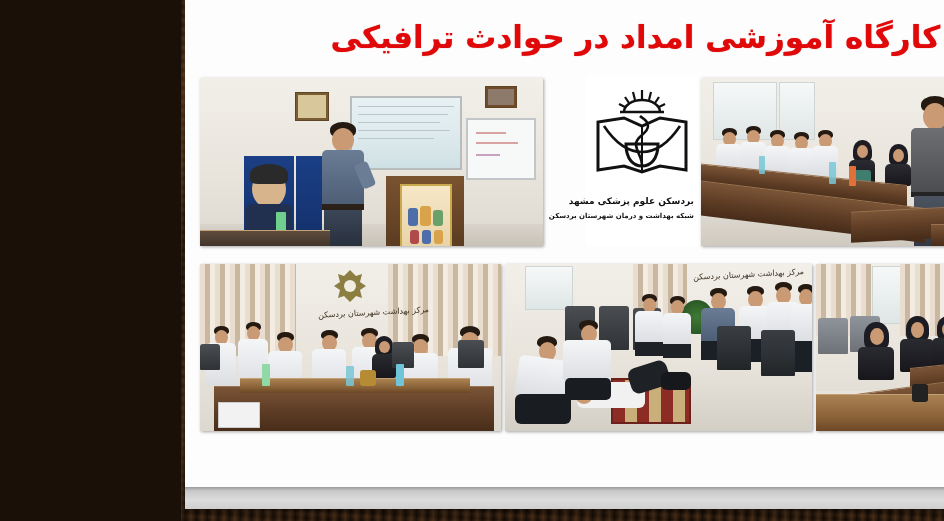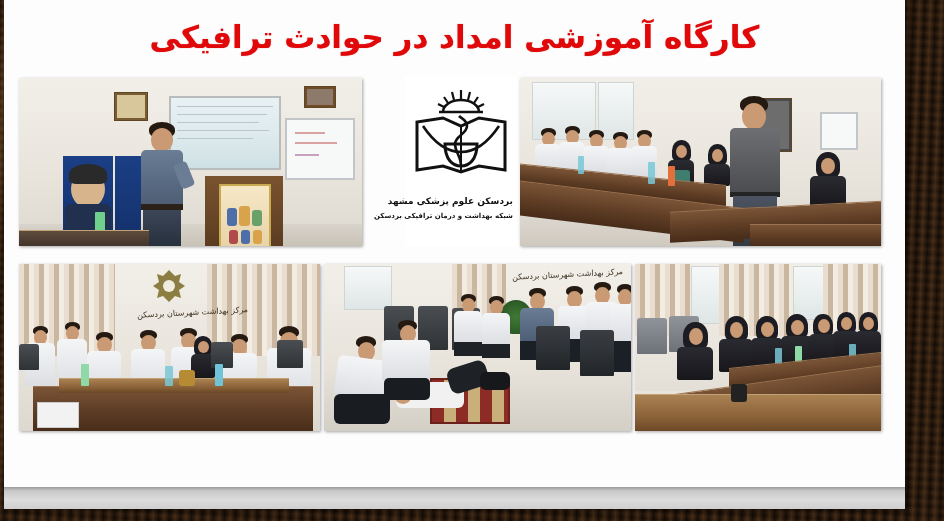--- a/index.html
+++ b/index.html
@@ -11,21 +11,21 @@
   body {
     width: 944px;
     height: 521px;
     overflow: hidden;
     font-family: "DejaVu Sans", "Liberation Sans", sans-serif;
   }
 
   
   .page {
     position: relative;
-    width: 944px;
+    width: 763px;
     height: 521px;
     background-color: #3a2414;
     background-image:
       repeating-linear-gradient(92deg, rgba(0,0,0,0.45) 0px, rgba(0,0,0,0.0) 3px, rgba(120,80,45,0.30) 6px, rgba(0,0,0,0.35) 11px),
       repeating-linear-gradient(3deg, rgba(0,0,0,0.35) 0px, rgba(90,60,35,0.15) 5px, rgba(0,0,0,0.30) 9px),
       radial-gradient(ellipse at 20% 30%, #5a3a20 0%, #2e1c0e 60%),
       radial-gradient(ellipse at 80% 70%, #4a2e18 0%, #241408 70%);
     overflow: hidden;
   }
 
@@ -256,21 +256,21 @@
               <path d="M52 40 L52 86" stroke-width="2"></path>
 
               <path d="M14 40 C26 58 38 66 52 66 C66 66 78 58 90 40" stroke-width="2.6"></path>
 
               <path d="M36 58 L68 58 C68 74 60 80 52 80 C44 80 36 74 36 58 Z" stroke-width="3"></path>
 
               <path d="M52 80 C52 70 46 66 46 58 C46 50 58 48 58 40 C58 34 52 32 50 30" stroke-width="2.6"></path>
             </g>
           </svg>
           <div class="logo-txt1">بردسکن علوم پزشکی مشهد</div>
-          <div class="logo-txt2">شبکه بهداشت و درمان ترافیکی بردسکن</div>
+          <div class="logo-txt2">شبکه بهداشت و درمان شهرستان بردسکن</div>
         </div>
       </div>
 
       <div class="photo ph2">
         <div class="scene">
           <div class="wall"></div>
           <div class="floor" style="height:46px; background:linear-gradient(180deg,#e4e0d8,#cfc9bf);"></div>
           <div class="window" style="left:12px; top:4px; width:62px; height:56px;"></div>
           <div class="window" style="left:78px; top:4px; width:34px; height:56px;"></div>
           <div class="frame" style="left:238px; top:20px; width:32px; height:52px; background:#4a4a4a;">

